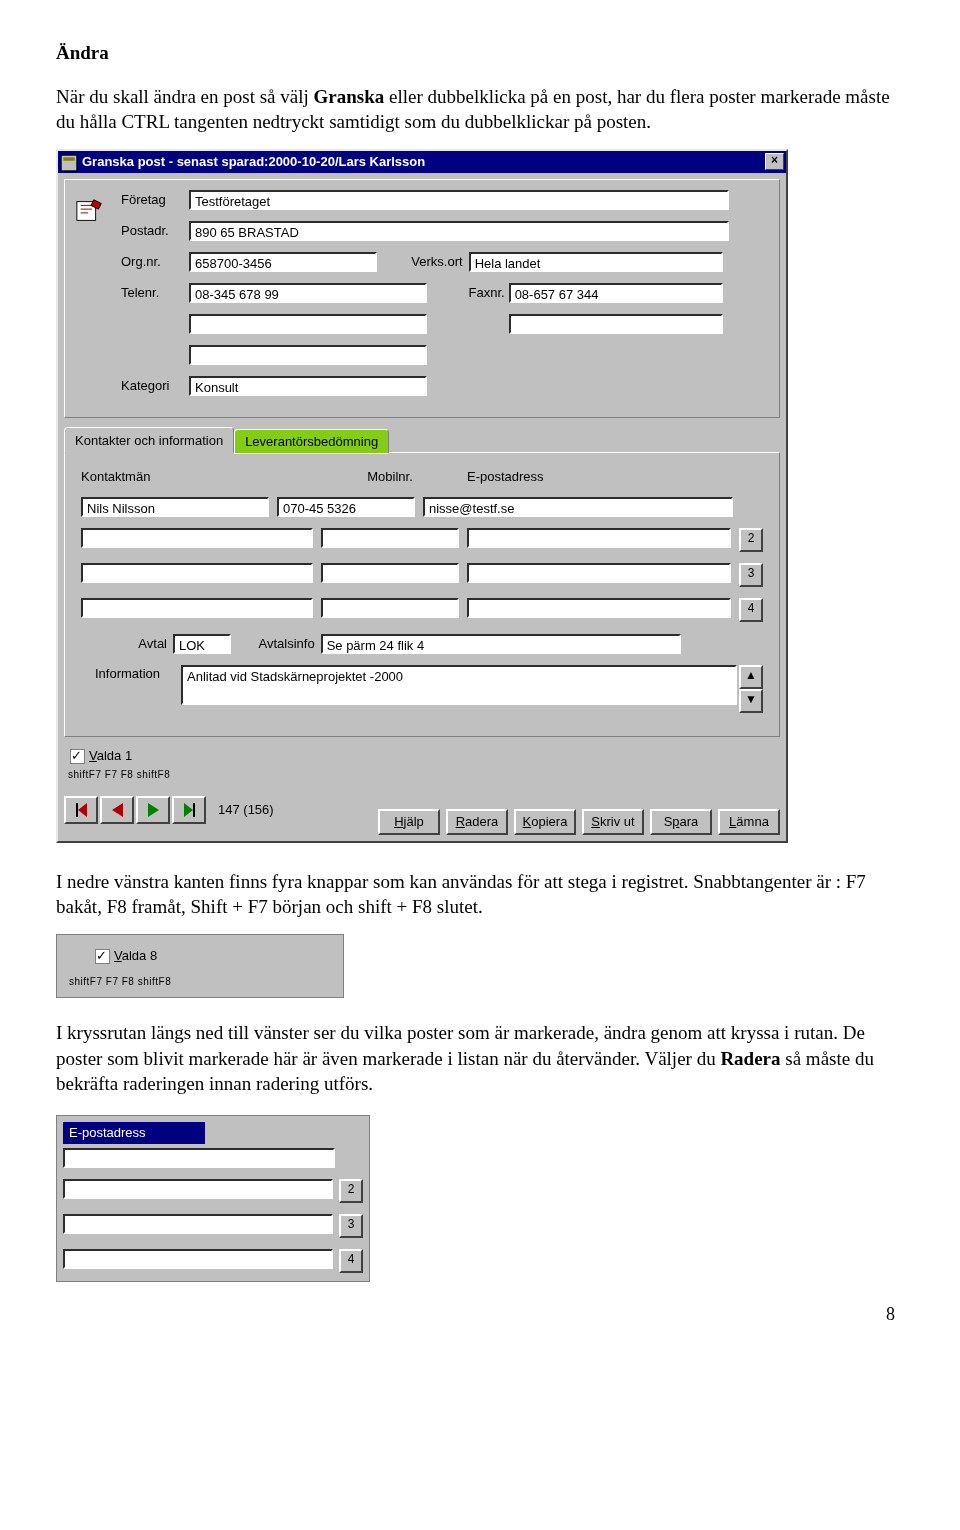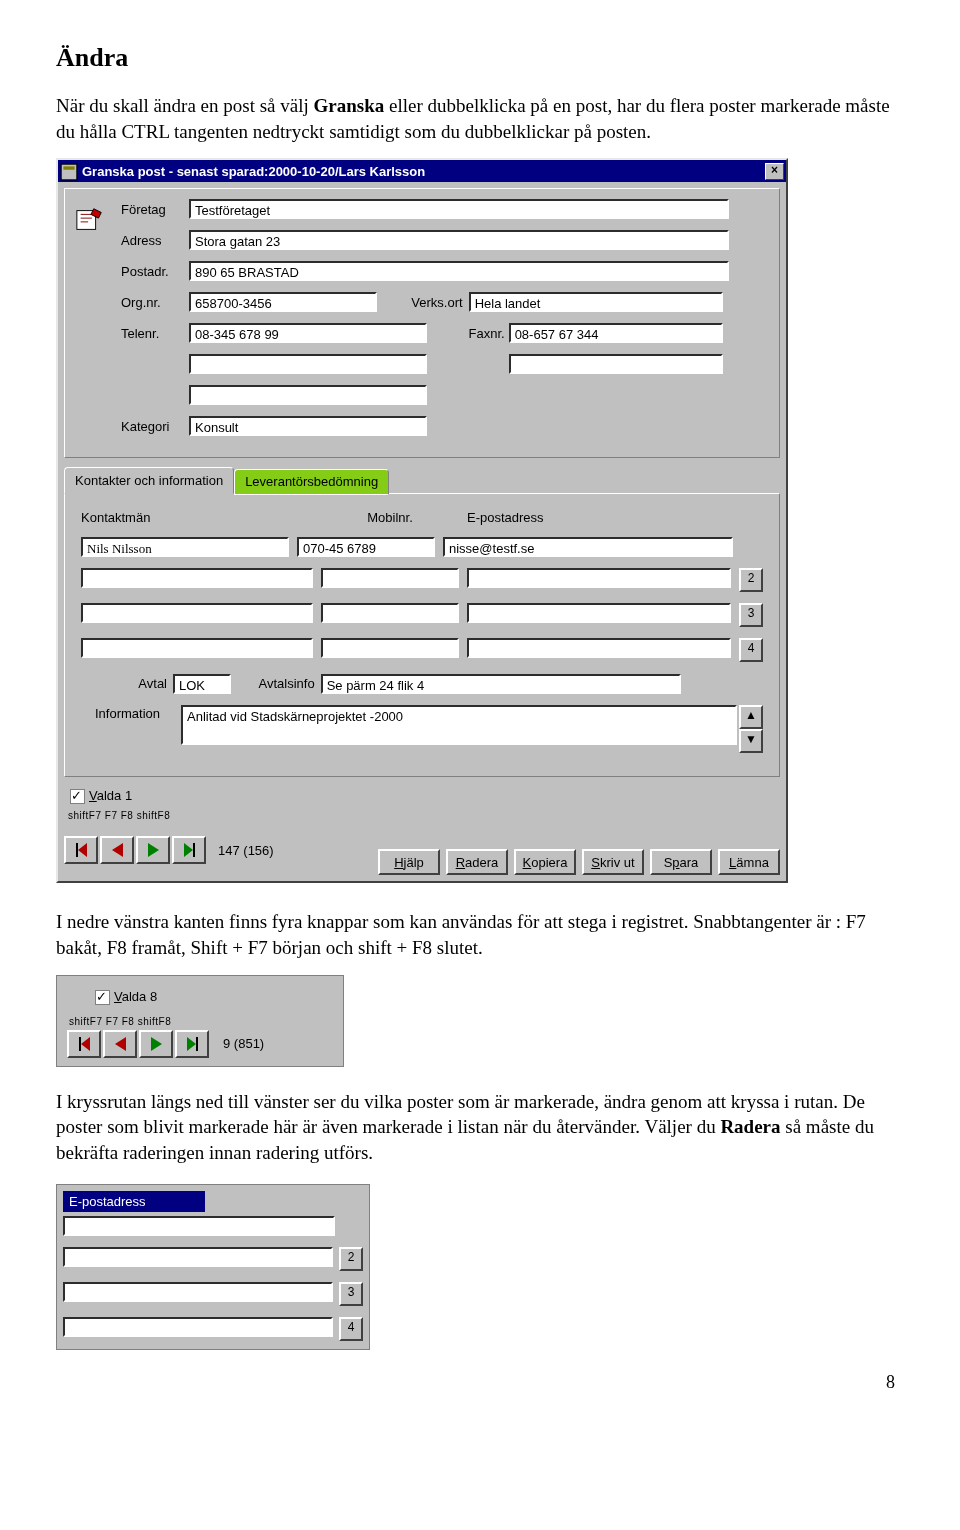--- a/index.html
+++ b/index.html
@@ -6,21 +6,21 @@
     font-family: "Times New Roman", serif;
     font-size: 19px;
     color: #000;
     background: #fff;
     margin: 0;
     padding: 40px 56px 40px 56px;
     width: 960px;
     box-sizing: border-box;
     line-height: 1.35;
   }
-  h2.title { font-size: 26px; font-weight: bold; margin: 0 0 18px 0; }
+  h2.title { font-size: 19px; font-weight: bold; margin: 0 0 18px 0; }
   p.body   { margin: 0 0 14px 0; }
   p.body b { font-weight: bold; }
 
   
   .win {
     background: #c0c0c0;
     border: 2px solid #000;
     border-top-color: #e8e8e8; border-left-color: #e8e8e8;
     border-right-color: #404040; border-bottom-color: #404040;
     font-family: "MS Sans Serif", Arial, sans-serif;
@@ -160,21 +160,20 @@
     <div style="display:flex;">
       <div style="width:46px; padding-top:6px;">
         <span class="appicon"><svg viewBox="0 0 32 32">
               <rect x="2" y="6" width="20" height="20" fill="#fff" stroke="#000"></rect>
               <path d="M6 10h12M6 14h12M6 18h8" stroke="#800000" stroke-width="1"></path>
               <path d="M20 4l8 4-3 6-8-4z" fill="#c00000" stroke="#000"></path>
             </svg></span>
       </div>
       <div style="flex:1;">
         <div class="row"><span class="lbl" style="width:68px;">Företag</span><span class="field" style="width:540px;">Testföretaget</span></div>
-        <div class="row"><span class="lbl" style="width:68px;">Adress</span><span class="field" style="width:540px;">Stora gatan 23</span></div>
         <div class="row"><span class="lbl" style="width:68px;">Postadr.</span><span class="field" style="width:540px;">890 65 BRASTAD</span></div>
         <div class="row">
           <span class="lbl" style="width:68px;">Org.nr.</span><span class="field" style="width:188px;">658700-3456</span>
           <span class="lbl" style="width:82px; text-align:right; padding-right:6px;">Verks.ort</span><span class="field" style="width:254px;">Hela landet</span>
         </div>
         <div class="row">
           <span class="lbl" style="width:68px;">Telenr.</span><span class="field" style="width:238px;">08-345 678 99</span>
           <span class="lbl" style="width:74px; text-align:right; padding-right:4px;">Faxnr.</span><span class="field" style="width:214px;">08-657 67 344</span>
         </div>
         <div class="row">
@@ -194,22 +193,22 @@
   <div class="tabswrap">
     <span class="tab">Kontakter och information</span><span class="tab inactive">Leverantörsbedömning</span>
     <div class="tabpanel">
       <div class="row" style="display:flex; gap:8px; padding:0 4px;">
         <div style="width:232px;"><span class="lbl">Kontaktmän</span></div>
         <div style="width:138px;text-align:center;"><span class="lbl">Mobilnr.</span></div>
         <div style="flex:1;"><span class="lbl">E-postadress</span></div>
         <div style="width:22px;"></div>
       </div>
       <div class="row" style="display:flex; gap:8px; padding:0 4px;">
-        <span class="field" style="width:208px;font-family:Liberation Serif, serif;">Nils Nilsson</span>
-        <span class="field" style="width:138px;">070-45 6789</span>
+        <span class="field" style="width:188px;">Nils Nilsson</span>
+        <span class="field" style="width:138px;">070-45 5326</span>
         <span class="field" style="flex:1;">nisse@testf.se</span>
         <span style="width:22px;"></span>
       </div>
       <div class="row" style="display:flex; gap:8px; padding:0 4px;">
         <span class="field" style="width:232px;"></span>
         <span class="field" style="width:138px;"></span>
         <span class="field" style="flex:1;"></span>
         <span class="smallbtn">2</span>
       </div>
       <div class="row" style="display:flex; gap:8px; padding:0 4px;">
@@ -285,37 +284,20 @@
   </div>
 </div>
 
 <p class="body">I nedre vänstra kanten finns fyra knappar som kan användas för att stega i registret. Snabbtangenter är : F7 bakåt, F8 framåt, Shift + F7 början och shift + F8 slutet.</p>
 
 <div class="crop" style="width:266px; margin:14px 0 22px 0;">
   <div style="margin:4px 0 10px 28px;">
     <span class="check checked"></span><span><span style="text-decoration:underline;">V</span>alda 8</span>
   </div>
   <div class="shortcuts">shiftF7   F7     F8    shiftF8</div>
-  <div style="display:flex; align-items:center;">
-    <span class="navbtn">
-        <span class="bar"></span>
-        <span class="tri red-ll"></span>
-      </span>
-    <span class="navbtn">
-        <span class="tri red-l"></span>
-      </span>
-    <span class="navbtn">
-        <span class="tri grn-r"></span>
-      </span>
-    <span class="navbtn">
-        <span class="tri grn-rr"></span>
-        <span class="bar"></span>
-      </span>
-    <span style="margin-left:12px;">9 (851)</span>
-  </div>
 </div>
 
 <p class="body">
   <span>I kryssrutan längs ned till vänster ser du vilka poster som är markerade, ändra genom att kryssa i rutan. De poster som blivit markerade här är även markerade i listan när du återvänder. Väljer du </span><b>Radera</b><span> så måste du bekräfta raderingen innan radering utförs.</span>
 </p>
 
 <div class="crop2" style="width:300px; margin:18px 0 20px 0;">
   <div style="background:#000080; color:#fff; padding:2px 6px; width:130px; margin-bottom:4px;">E-postadress</div>
   <div class="row col-e">
       <span class="field"></span>

